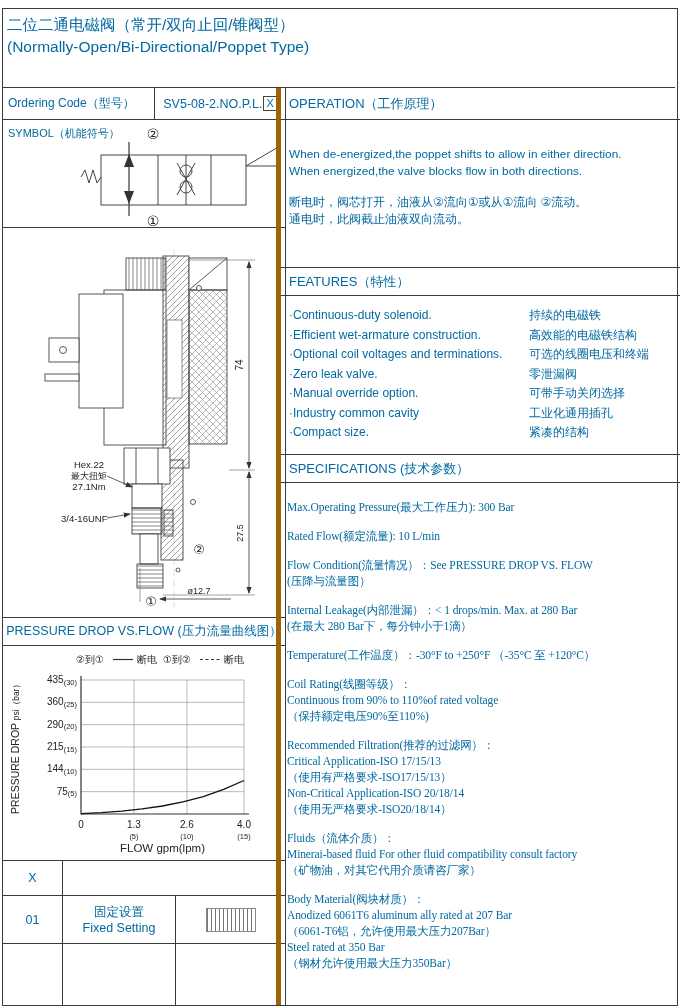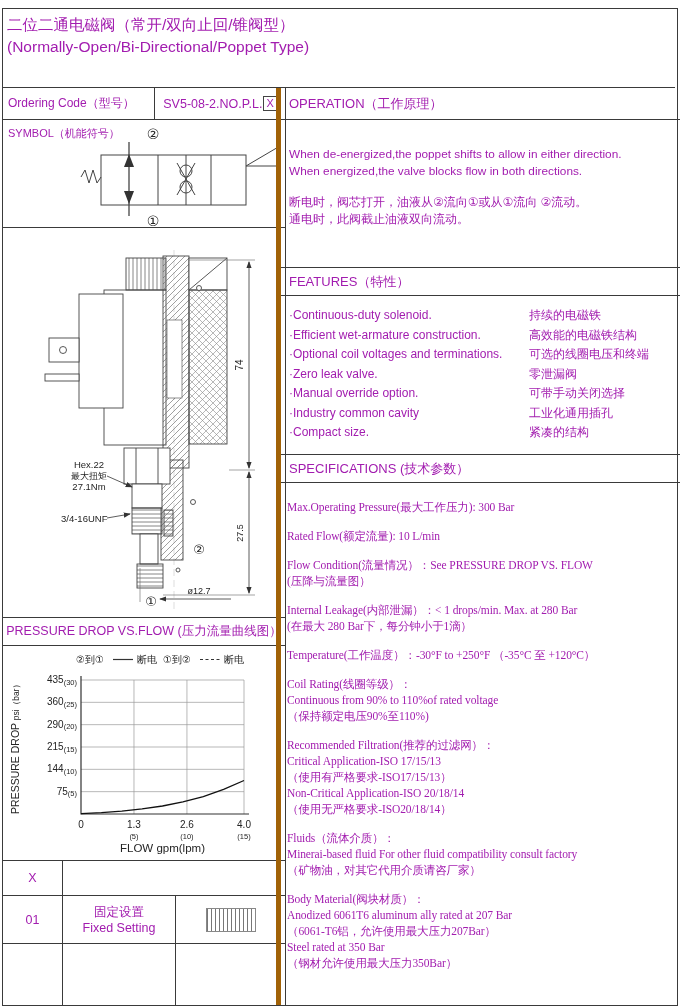--- a/index.html
+++ b/index.html
@@ -1,17 +1,17 @@
 <!DOCTYPE html>
 <html><head>
 <meta charset="utf-8">
 <style>
   html,body{margin:0;padding:0;background:#fff;}
   .page{position:relative;width:680px;height:1008px;background:#fff;overflow:hidden;
-        font-family:"Liberation Sans","DejaVu Sans",sans-serif;color:#a21caf;}
+        font-family:"Liberation Sans","DejaVu Sans",sans-serif;color:#0369a1;}
   .frame{position:absolute;left:2px;top:8px;width:674px;height:996px;border:1.4px solid #3a3a3a;}
   
   .title-block{position:absolute;left:3px;top:9px;width:672px;height:79px;border-bottom:1px solid #3a3a3a;padding:4px 0 0 4px;box-sizing:border-box;}
   .t-zh{font-size:15.5px;line-height:23px;font-weight:500;}
   .t-en{font-size:15.5px;line-height:21px;}
   
   .col-left{position:absolute;left:3px;top:88px;width:283px;height:917px;border-right:1px solid #3a3a3a;box-sizing:border-box;}
   .col-right{position:absolute;left:276px;top:88px;width:420px;height:917px;border-left:5px solid #a16207;box-sizing:border-box;}
   
   .row-order{position:absolute;left:0;top:0;width:100%;height:32px;border-bottom:1px solid #3a3a3a;display:flex;box-sizing:border-box;}

